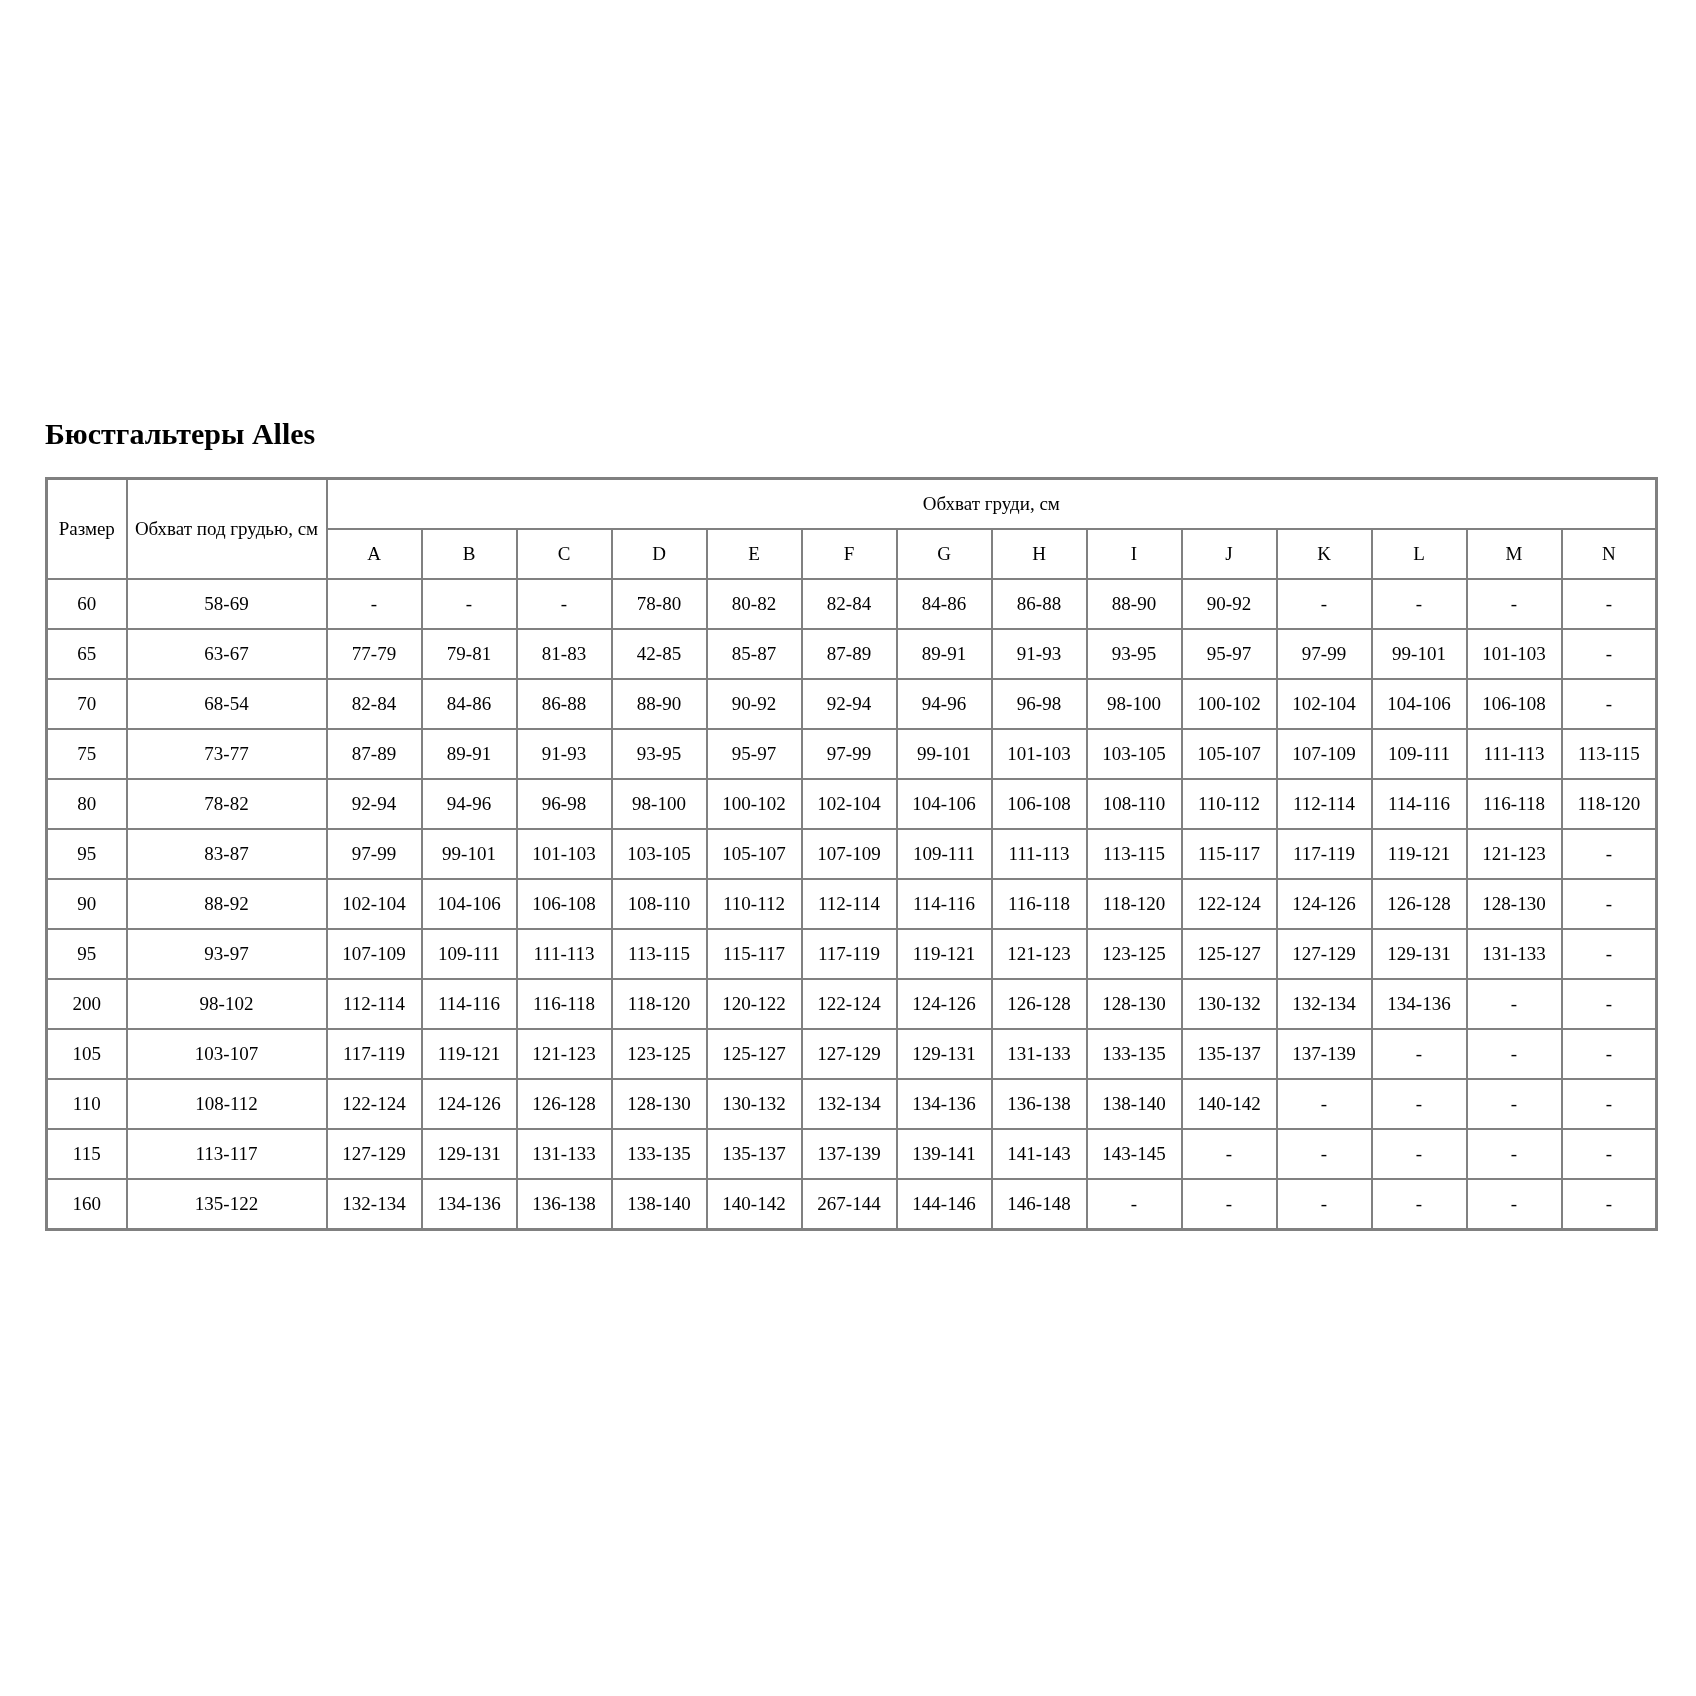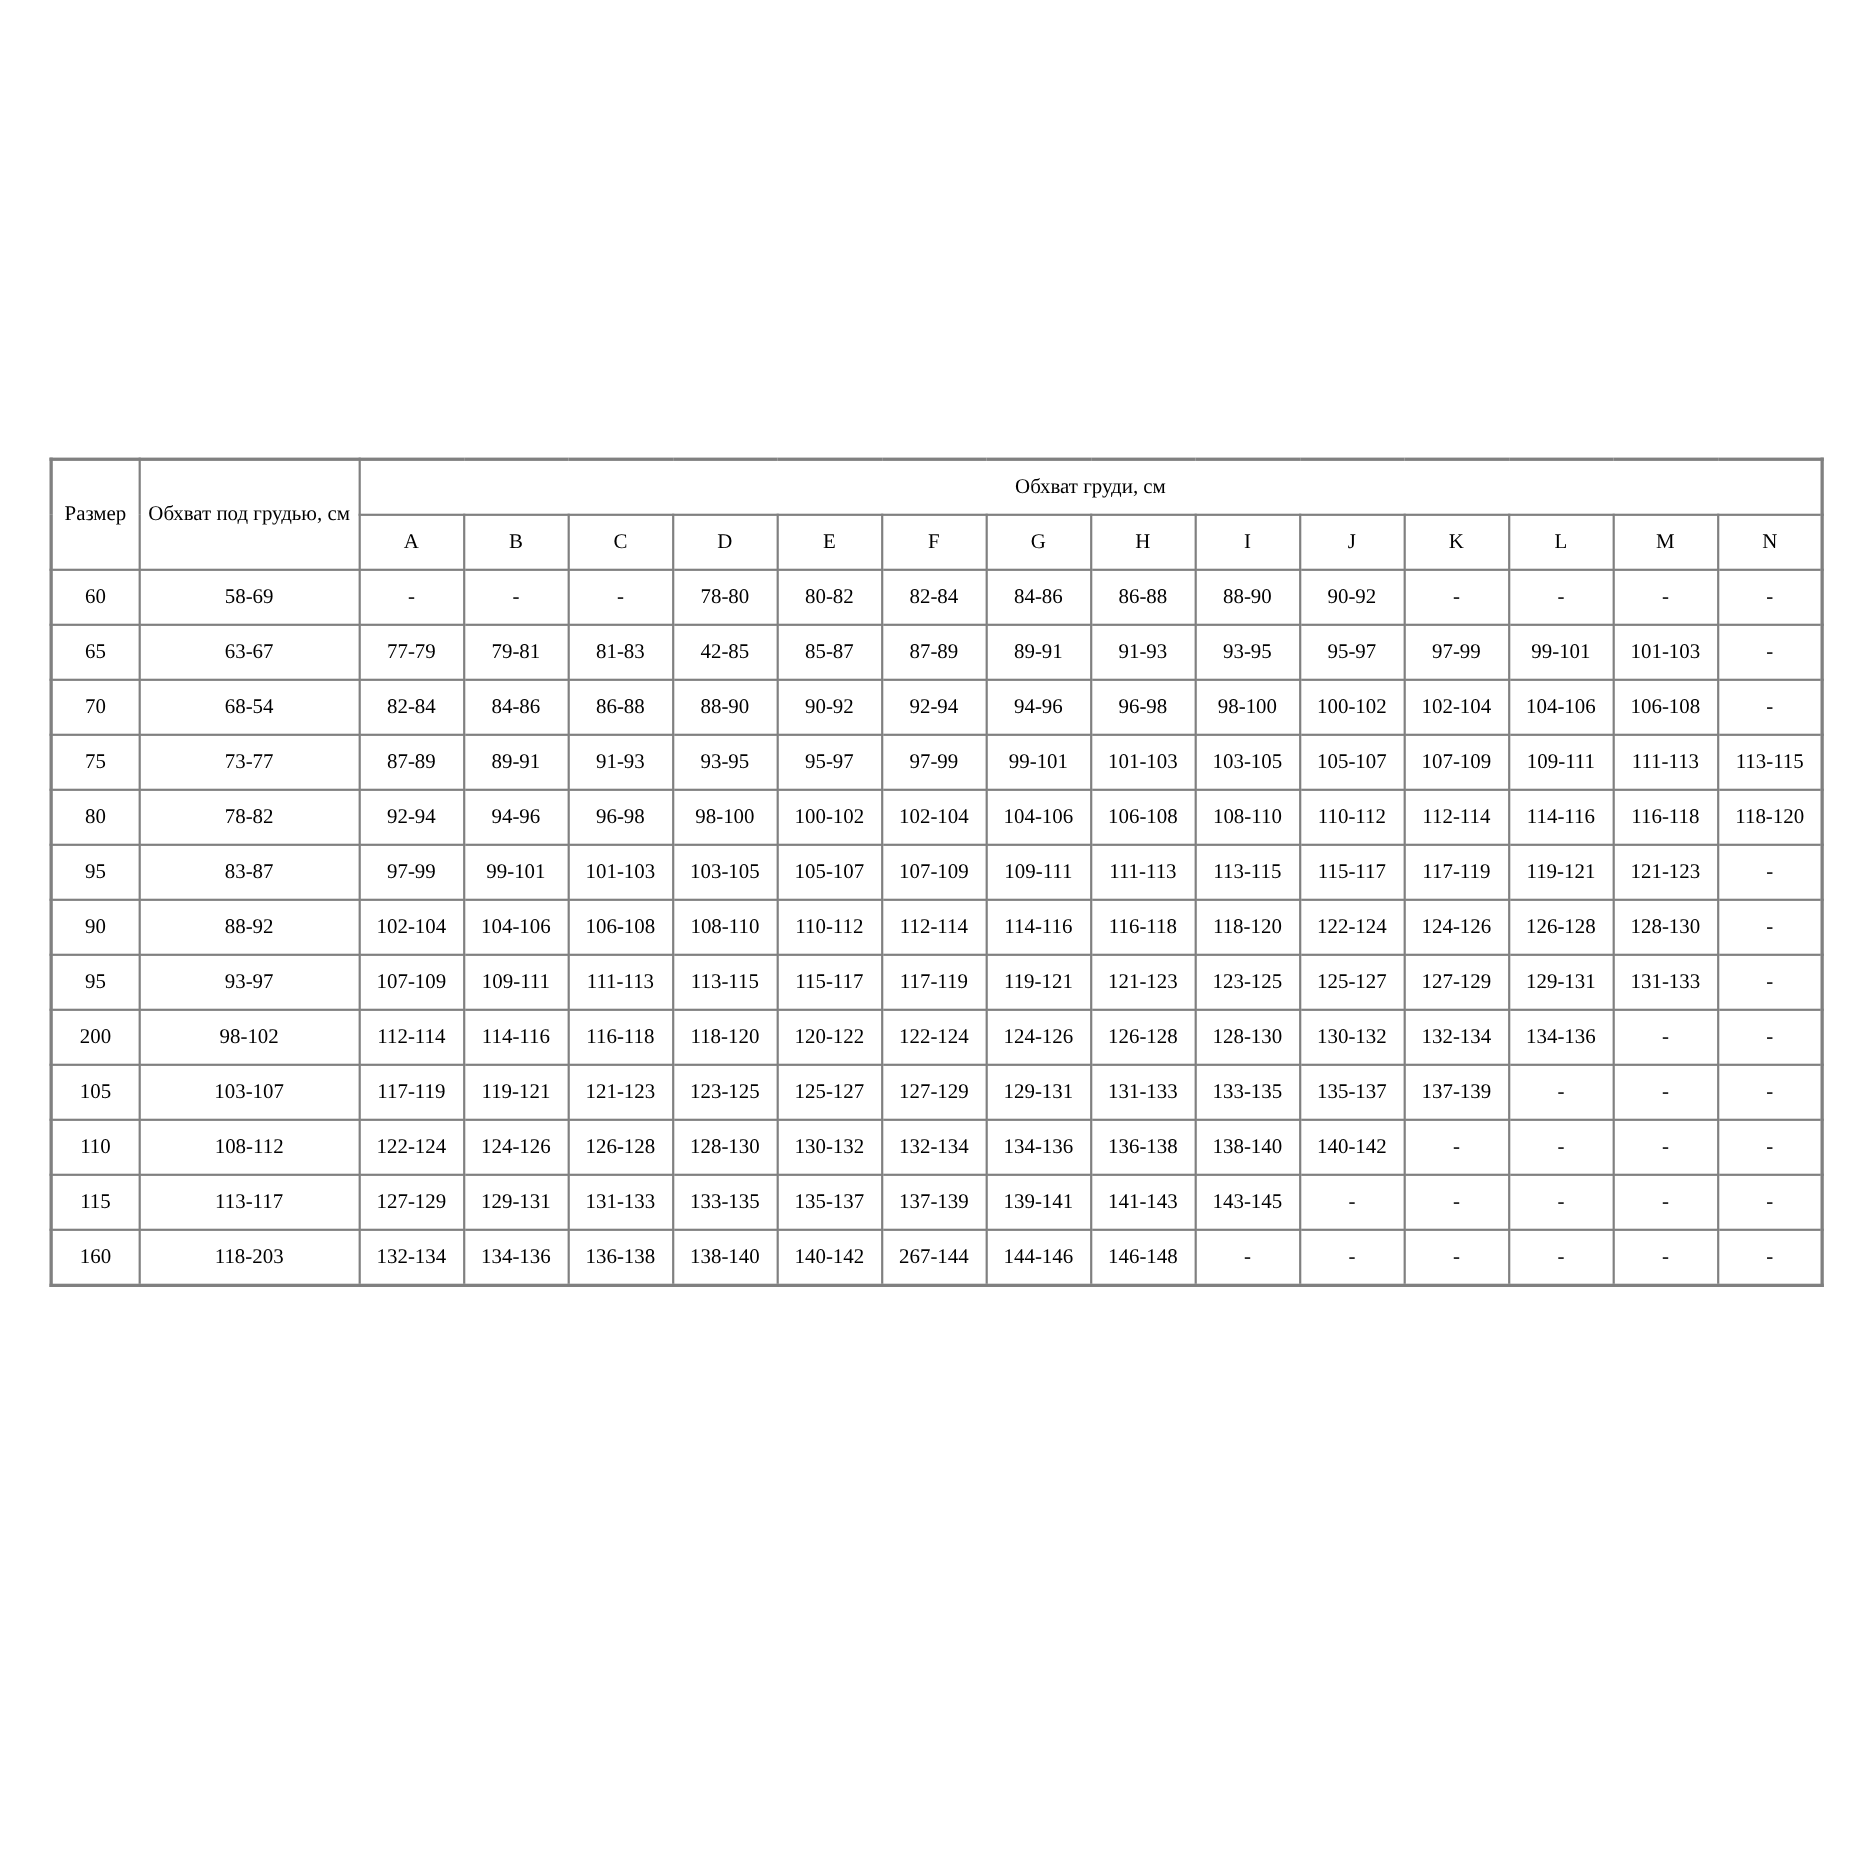--- a/index.html
+++ b/index.html
@@ -50,20 +50,21 @@
     white-space: nowrap;
   }
   col.c-size { width: 80px; }
   col.c-underbust { width: 200px; }
   col.c-cup { width: 95px; }
 </style>
 </head>
 <body>
 
 <div class="page">
+  <h1 class="title">Бюстгальтеры Alles</h1>
 
   <table class="size-chart">
     <colgroup id="chart-colgroup">
       <col class="c-size">
       <col class="c-underbust">
     <col class="c-cup">
         <col class="c-cup">
         <col class="c-cup">
         <col class="c-cup">
         <col class="c-cup">
@@ -312,21 +313,21 @@
           <td>141-143</td>
           <td>143-145</td>
           <td>-</td>
           <td>-</td>
           <td>-</td>
           <td>-</td>
           <td>-</td>
         </tr>
         <tr>
           <td>160</td>
-          <td>118-203</td>
+          <td>135-122</td>
           <td>132-134</td>
           <td>134-136</td>
           <td>136-138</td>
           <td>138-140</td>
           <td>140-142</td>
           <td>267-144</td>
           <td>144-146</td>
           <td>146-148</td>
           <td>-</td>
           <td>-</td>

